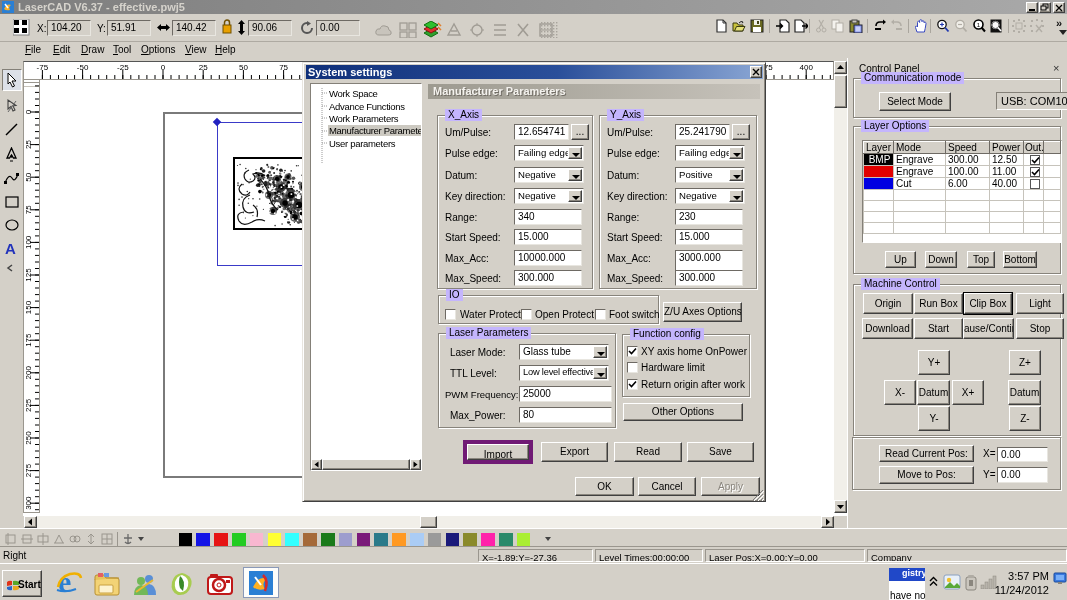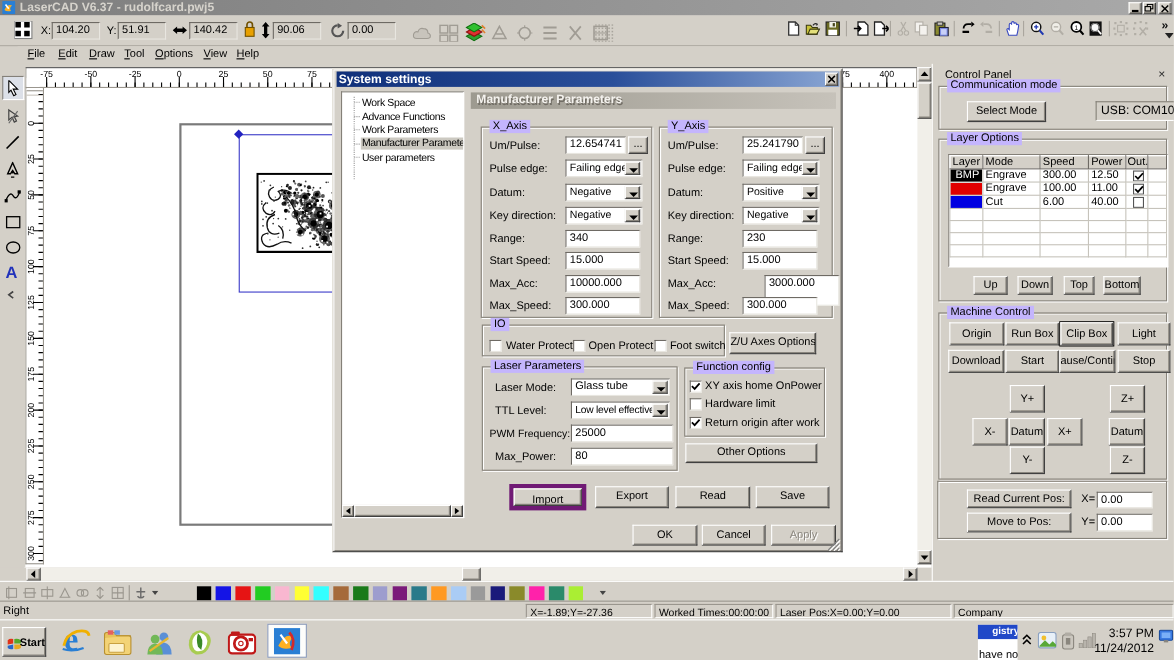--- a/index.html
+++ b/index.html
@@ -19,21 +19,21 @@
 .stf{height:13px;border:1px solid;border-color:#9a968e #fff #fff #9a968e;font-size:9.5px;padding:1.5px 0 0 3px;white-space:nowrap;overflow:hidden;}
 </style></head><body>
 <div id="s">
 
 <div class="p" style="left:0;top:0;width:1067px;height:14px;background:linear-gradient(90deg,#7e7e7e,#a9a9a9);">
   <svg class="p" style="left:2px;top:1px" width="12" height="12">
         <rect width="12" height="12" fill="#2a7fd4"></rect>
         <path d="M2 8 Q5 2 9 4 Q6 6 8 9 Q4 10 2 8" fill="#ffb020"></path>
         <path d="M3 3 L6 7" stroke="#fff" stroke-width="1.5"></path>
       </svg>
-  <div class="p" style="left:18px;top:1px;font-size:11px;font-weight:bold;color:#d6d3cc;">LaserCAD V6.37 - rudolfcard.pwj5</div>
+  <div class="p" style="left:18px;top:1px;font-size:11px;font-weight:bold;color:#d6d3cc;">LaserCAD V6.37 - effective.pwj5</div>
   <div class="p btn" style="left:1026px;top:2px;width:12px;height:11px;">
         <div class="p" style="left:2px;top:6px;width:6px;height:2px;background:#000;"></div>
       </div>
   <div class="p btn" style="left:1039px;top:2px;width:12px;height:11px;">
         <svg width="10" height="9" style="margin-top:0">
           <rect x="3" y="1" width="5" height="4" fill="none" stroke="#000"></rect>
           <rect x="1" y="3" width="5" height="4" fill="#d4d0c8" stroke="#000"></rect>
         </svg>
       </div>
   <div class="p btn" style="left:1053px;top:2px;width:12px;height:11px;">
@@ -1267,21 +1267,21 @@
     <div class="p fld" style="left:75px;top:29px;width:70px;height:16px;font-size:9.6px;">Failing edge<div class="dd"></div></div>
     <div class="p t11" style="left:7px;top:54px;">Datum:</div>
     <div class="p fld" style="left:75px;top:51px;width:70px;height:16px;font-size:9.6px;">Positive<div class="dd"></div></div>
     <div class="p t11" style="left:7px;top:75px;">Key direction:</div>
     <div class="p fld" style="left:75px;top:72px;width:70px;height:16px;font-size:9.6px;">Negative<div class="dd"></div></div>
     <div class="p t11" style="left:7px;top:96px;">Range:</div>
     <div class="p fld" style="left:75px;top:93px;width:68px;height:16px;">230</div>
     <div class="p t11" style="left:7px;top:116px;">Start Speed:</div>
     <div class="p fld" style="left:75px;top:113px;width:68px;height:16px;">15.000</div>
     <div class="p t11" style="left:7px;top:137px;">Max_Acc:</div>
-    <div class="p fld" style="left:75px;top:134px;width:68px;height:28px;margin-left:20px;">3000.000</div>
+    <div class="p fld" style="left:75px;top:134px;width:68px;height:28px;">3000.000</div>
     <div class="p t11" style="left:7px;top:157px;">Max_Speed:</div>
     <div class="p fld" style="left:75px;top:154px;width:68px;height:16px;">300.000</div>
   </div>
 
   <div class="p grp" style="left:135px;top:232px;width:221px;height:29px;">
     <div class="leg">IO</div>
     <div class="cb" style="left:6px;top:13px;"></div>
         <div class="p t11" style="left:21px;top:13px;">Water Protect</div>
     <div class="cb" style="left:82px;top:13px;"></div>
         <div class="p t11" style="left:96px;top:13px;">Open Protect</div>
@@ -1401,21 +1401,21 @@
       <div class="p" style="left:445.6px;top:3.5px;width:13.5px;height:13px;background:#1a1a7a;"></div>
       <div class="p" style="left:463.4px;top:3.5px;width:13.5px;height:13px;background:#8a8a2a;"></div>
       <div class="p" style="left:481.2px;top:3.5px;width:13.5px;height:13px;background:#ff22aa;"></div>
       <div class="p" style="left:499.0px;top:3.5px;width:13.5px;height:13px;background:#2a8a6a;"></div>
       <div class="p" style="left:516.8px;top:3.5px;width:13.5px;height:13px;background:#aaee33;"></div>
     </div>
 
 <div id="status" class="p" style="left:0;top:546px;width:1067px;height:17px;background:#d4d0c8;border-top:1px solid #9a968e;">
       <div class="p" style="left:3px;top:3px;font-size:10px;">Right</div>
 <div class="p stf" style="left:478px;top:2px;width:115px;">X=-1.89;Y=-27.36</div>
-<div class="p stf" style="left:595px;top:2px;width:108px;">Worked Times:00:00:00</div>
+<div class="p stf" style="left:595px;top:2px;width:108px;">Level Times:00:00:00</div>
 <div class="p stf" style="left:705px;top:2px;width:160px;">Laser Pos:X=0.00;Y=0.00</div>
 <div class="p stf" style="left:867px;top:2px;width:200px;">Company</div>
     </div>
 
 <div id="taskbar" class="p" style="left:0;top:563px;width:1067px;height:37px;background:#d4d0c8;border-top:1px solid #fff;">
 <div class="p btn" style="left:2px;top:6px;width:40px;height:27px;">
   <svg class="p" style="left:3px;top:7px" width="14" height="14" viewBox="0 0 14 14">
           <path d="M1 4 Q3 2 6 3 L6 7 L1 8 Z" fill="#e03318"></path>
           <path d="M7 3 Q10 2 13 4 L13 7 L7 7 Z" fill="#57a829"></path>
           <path d="M1 9 L6 8 L6 12 Q3 13 1 11 Z" fill="#2a66c8"></path>

